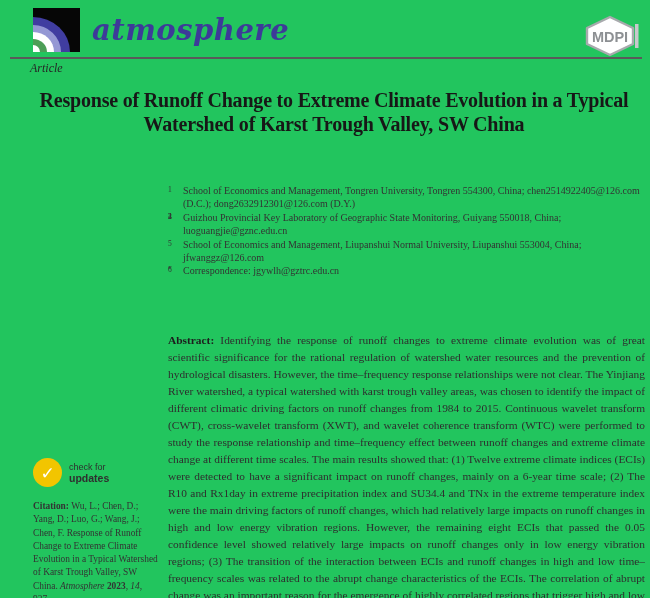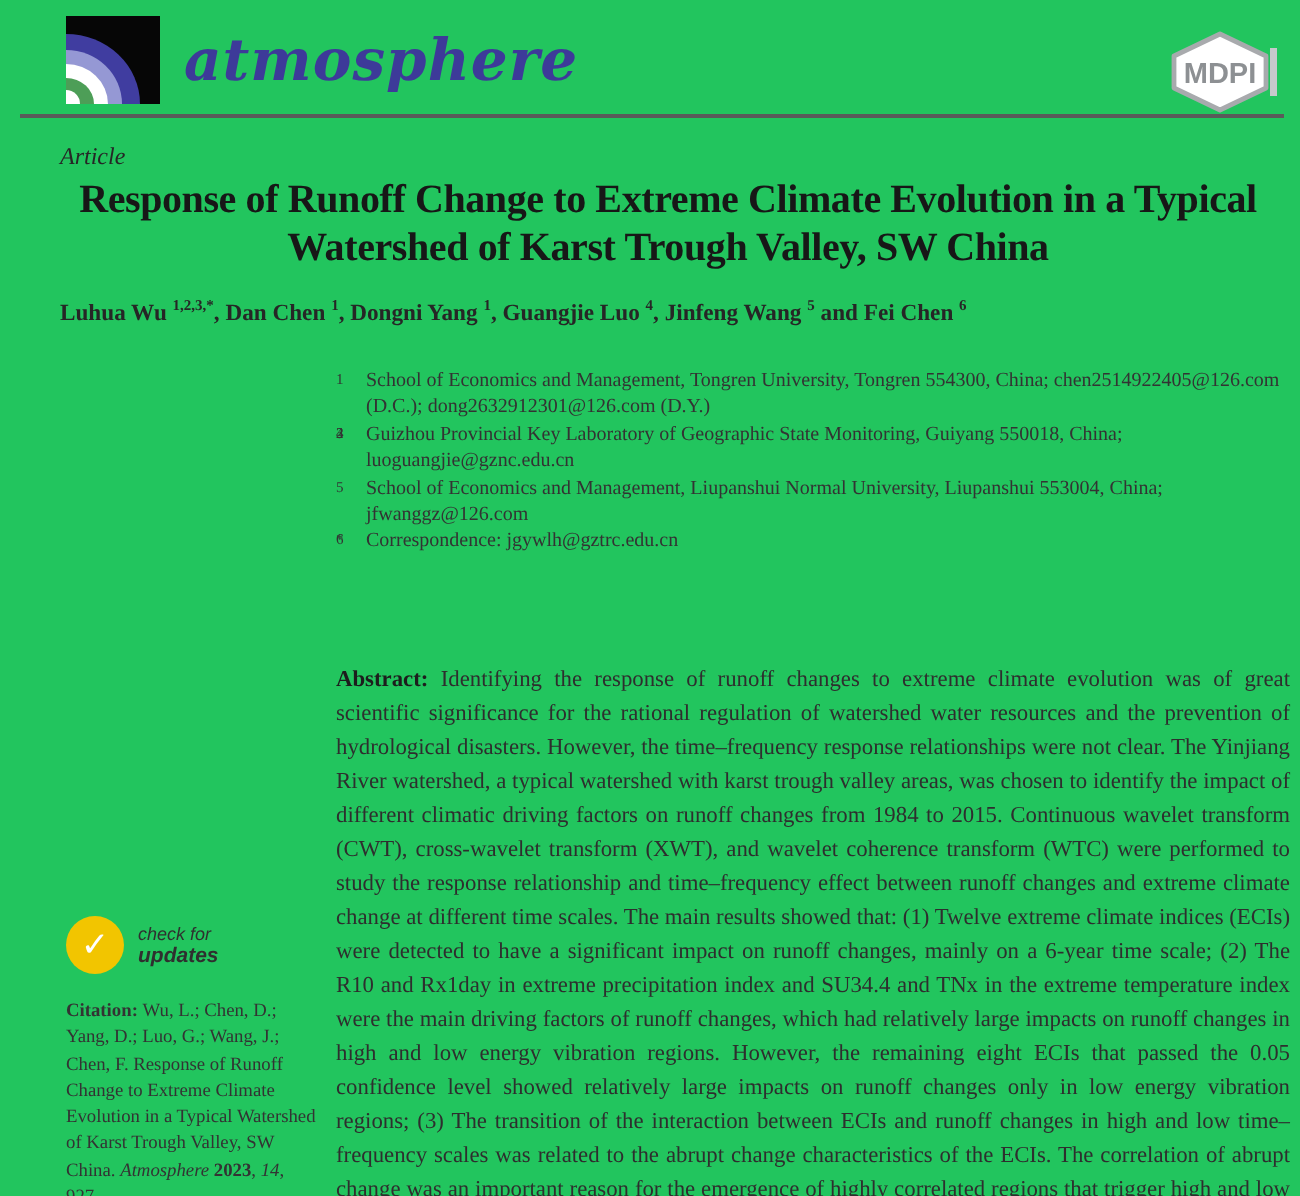--- a/index.html
+++ b/index.html
@@ -21,21 +21,21 @@
   .journal-name {
     position:absolute; left:92px; top:13px;
     font-family:"DejaVu Serif", serif; font-style:italic; font-weight:bold;
     font-size:29px; color:#3d3a99; letter-spacing:0.5px;
   }
   .mdpi-logo { position:absolute; right:8px; top:15px; }
 
   .rule { position:absolute; left:10px; top:57px; width:632px; height:2px; background:#5a5a5a; }
 
   
-  .article-label { position:absolute; left:30px; top:71px; font-size:12px; font-style:italic; color:#262626; }
+  .article-label { position:absolute; left:30px; top:61px; font-size:12px; font-style:italic; color:#262626; }
   .title {
     position:absolute; left:30px; top:88px; width:608px;
     font-size:20px; font-weight:bold; line-height:24px; color:#171717; letter-spacing:-0.2px;
   }
   .authors { position:absolute; left:30px; top:148px; width:612px; font-size:11.6px; font-weight:bold; color:#262626; }
   .authors sup { font-size:7.5px; font-weight:bold; }
 
   
   .affiliations { position:absolute; left:183px; top:184px; width:462px; font-size:10px; line-height:13.4px; color:#333333; }
   .aff { position:relative; }
@@ -49,21 +49,21 @@
   .abstract b { color:#1d1d1d; }
 
   
   .sidebar { position:absolute; left:33px; top:458px; width:126px; }
   .badge { display:flex; align-items:center; gap:7px; cursor:pointer; }
   .badge-circle {
     width:29px; height:29px; border-radius:50%; background:#f2c500;
     color:#ffffff; display:flex; align-items:center; justify-content:center;
     font-family:"DejaVu Sans", sans-serif; font-size:17px; font-weight:bold; flex:0 0 auto;
   }
-  .badge-text { font-family:"Liberation Sans", sans-serif; color:#2f2f2f; line-height:11px;font-style:italic; }
+  .badge-text { font-family:"Liberation Sans", sans-serif; color:#2f2f2f; line-height:11px; }
   .badge-line1 { font-size:9px; }
   .badge-line2 { font-size:10.5px; font-weight:bold; }
   .citation { margin-top:13px; font-size:9.4px; line-height:13.3px; color:#333333; }
 </style>
 </head>
 <body>
 
 <div class="page">
 
   <div class="logo-box">
@@ -78,21 +78,20 @@
   <svg class="mdpi-logo" width="58" height="42" viewBox="0 0 58 42">
     <rect x="51" y="9" width="3.5" height="24" fill="#c7c9cb"></rect>
     <polygon points="26,2 49,13 49,29 26,40 3,29 3,13" fill="#ffffff" stroke="#a8aaad" stroke-width="2.4" stroke-linejoin="round"></polygon>
     <text x="26" y="26.5" text-anchor="middle" font-family="Liberation Sans, sans-serif" font-size="14.5" font-weight="bold" fill="#8d9093">MDPI</text>
   </svg>
 
   <div class="rule"></div>
 
   <div class="article-label">Article</div>
   <h1 class="title" style="margin:0;text-align:center;">Response of Runoff Change to Extreme Climate Evolution in a Typical Watershed of Karst Trough Valley, SW China</h1>
-  <div class="authors"><span>Luhua Wu <sup>1,2,3,*</sup></span>, <span>Dan Chen <sup>1</sup></span>, <span>Dongni Yang <sup>1</sup></span>, <span>Guangjie Luo <sup>4</sup></span>, <span>Jinfeng Wang <sup>5</sup></span> and <span>Fei Chen <sup>6</sup></span></div>
 
   <div class="affiliations">
       <div class="aff"><span class="aff-sup">1</span><span>School of Economics and Management, Tongren University, Tongren 554300, China; chen2514922405@126.com (D.C.); dong2632912301@126.com (D.Y.)</span></div>
       <div class="aff"><span class="aff-sup">2</span></div>
       <div class="aff"><span class="aff-sup">3</span></div>
       <div class="aff"><span class="aff-sup">4</span><span>Guizhou Provincial Key Laboratory of Geographic State Monitoring, Guiyang 550018, China; luoguangjie@gznc.edu.cn</span></div>
       <div class="aff"><span class="aff-sup">5</span><span>School of Economics and Management, Liupanshui Normal University, Liupanshui 553004, China; jfwanggz@126.com</span></div>
       <div class="aff"><span class="aff-sup">6</span></div>
       <div class="aff"><span class="aff-sup">*</span><span>Correspondence: jgywlh@gztrc.edu.cn</span></div>
     </div>

